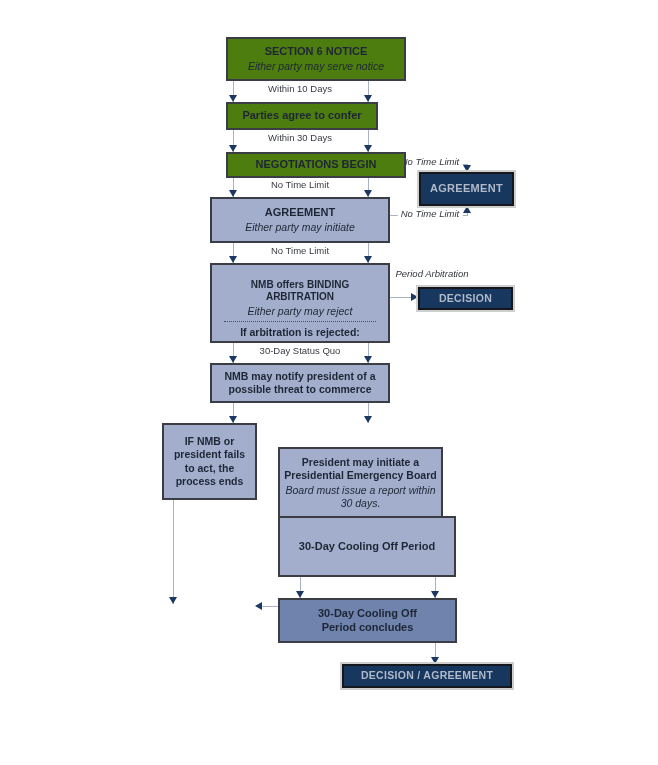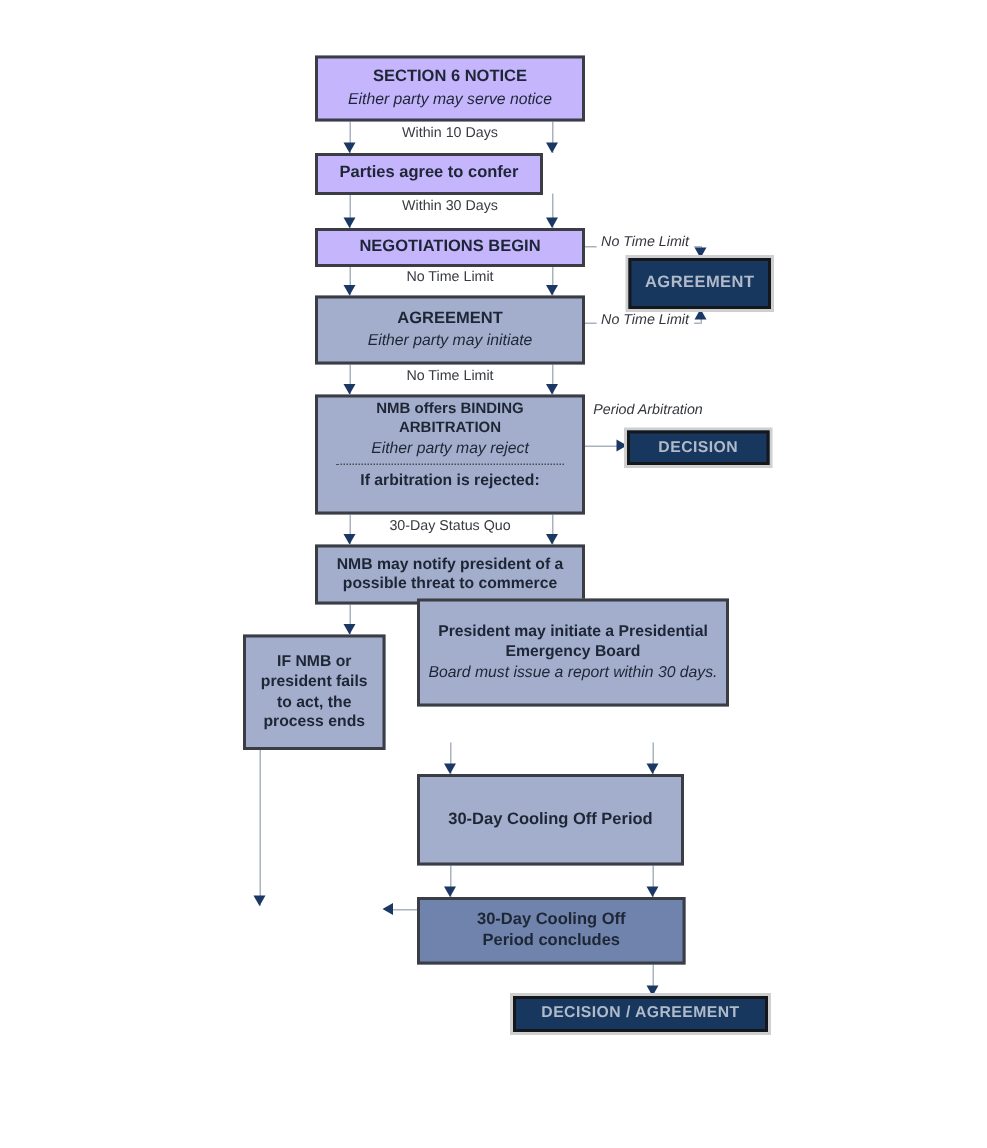--- a/index.html
+++ b/index.html
@@ -5,21 +5,21 @@
   html,body{margin:0;padding:0;background:#ffffff;}
   #canvas{
     position:relative;width:658px;height:765px;background:#ffffff;overflow:hidden;
     font-family:"Liberation Sans", sans-serif;
   }
   .box{
     position:absolute;box-sizing:border-box;border:2px solid #3a3d44;
     display:flex;flex-direction:column;justify-content:center;align-items:center;
     text-align:center;padding:2px 4px;
   }
-  .light{background:#c4b5fd;}
+  .light{background:#4d7c0f;margin-left:16px;}
   .mid{background:#a2aecb;}
   .dark{background:#6f83ac;}
   .navy{background:#17375e;border:2px solid #14171c;box-shadow:0 0 0 2px #cfcfcf;color:#b0bac9;}
   .title{font-weight:bold;font-size:11px;line-height:1.25;color:#1e2636;}
   .title.sm{font-size:10px;}
   .title.md{font-size:10.5px;}
   .navy .title{color:#b0bac9;letter-spacing:.3px;}
   .sub{font-style:italic;font-size:10.5px;line-height:1.25;color:#1e2636;margin-top:1px;}
   .sub.bold{font-style:normal;font-weight:bold;}
   .dots{width:90%;border-top:1px dotted #4a4d55;margin:3px 0;}
@@ -127,40 +127,40 @@
 
   <div class="box navy" style="left:419px;top:172px;width:95px;height:34px">
     <div class="title">AGREEMENT</div>
   </div>
 
   <div class="box mid" style="left:210px;top:197px;width:180px;height:46px">
     <div class="title">AGREEMENT</div>
     <div class="sub">Either party may initiate</div>
   </div>
 
-  <div class="box mid" style="left:210px;top:263px;width:180px;height:80px;justify-content:flex-start">
+  <div class="box mid" style="left:210px;top:263px;width:180px;height:80px;justify-content:flex-end">
     <div class="title sm">NMB offers BINDING ARBITRATION</div>
     <div class="sub">Either party may reject</div>
     <div class="dots"></div>
     <div class="sub bold">If arbitration is rejected:</div>
   </div>
 
   <div class="box navy" style="left:418px;top:287px;width:95px;height:23px">
     <div class="title" style="font-size:10.5px">DECISION</div>
   </div>
 
   <div class="box mid" style="left:210px;top:363px;width:180px;height:40px">
     <div class="title md">NMB may notify president of a possible threat to commerce</div>
   </div>
 
   <div class="box mid" style="left:162px;top:423px;width:95px;height:77px">
     <div class="title md">IF NMB or president fails to act, the process ends</div>
   </div>
 
-  <div class="box mid" style="left:278px;top:399px;width:208px;height:72px">
+  <div class="box mid" style="left:278px;top:447px;width:165px;height:72px">
     <div class="title md">President may initiate a Presidential Emergency Board</div>
     <div class="sub">Board must issue a report within 30 days.</div>
   </div>
 
   <div class="box mid" style="left:278px;top:516px;width:178px;height:61px">
     <div class="title">30-Day Cooling Off Period</div>
   </div>
 
   <div class="box dark" style="left:278px;top:598px;width:179px;height:45px">
     <div class="title" style="max-width:130px">30-Day Cooling Off Period concludes</div>

